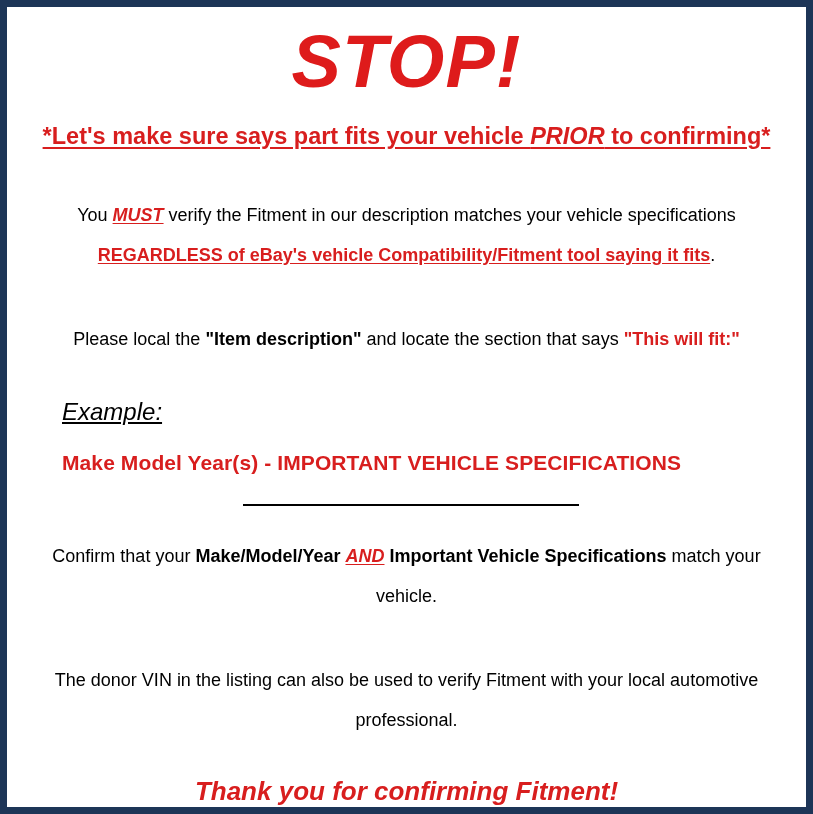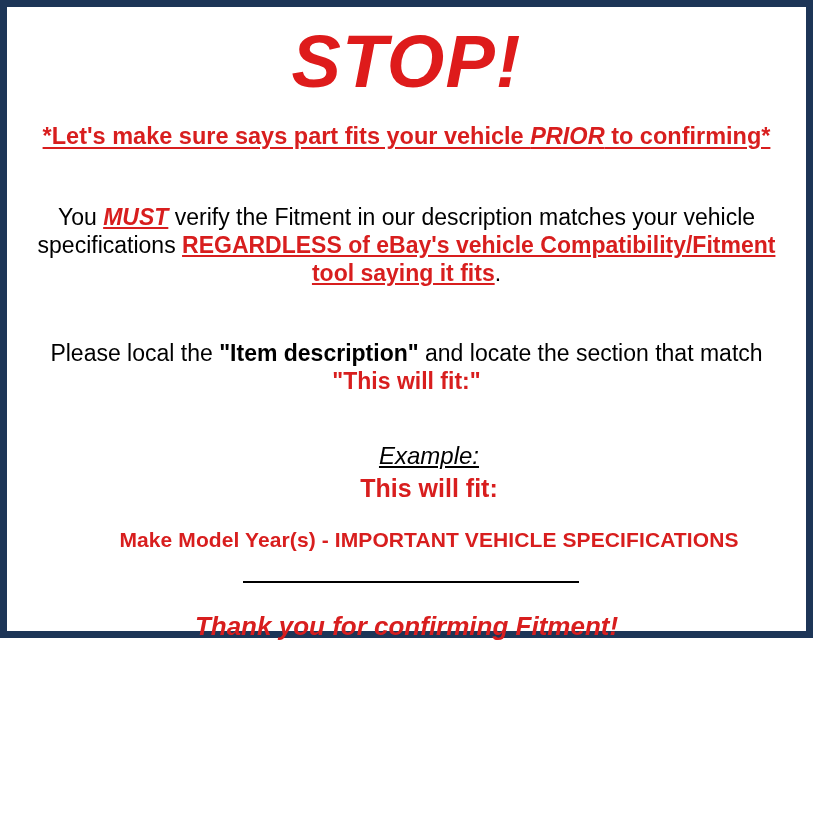--- a/index.html
+++ b/index.html
@@ -10,21 +10,21 @@
   body {
     width: 813px;
     height: 814px;
     overflow: hidden;
     font-family: "Liberation Sans", sans-serif;
   }
 
   #fitment-notice {
     position: relative;
     width: 813px;
-    height: 638px;
+    height: 814px;
     box-sizing: border-box;
     background: #ffffff;
     border: 7px solid #1d3557;
   }
 
   .inner {
     position: relative;
     width: 100%;
     height: 100%;
     box-sizing: border-box;
@@ -57,23 +57,23 @@
     text-underline-offset: 3px;
     white-space: nowrap;
   }
   .subtitle .ital {
     font-style: italic;
     margin-top: 20px;
   }
 
   
   .para {
-    margin: 16px;
-    font-size: 23px;
-    line-height: 28px;
+    margin: 8px;
+    font-size: 18px;
+    line-height: 40px;
     color: #000000;
     font-weight: normal;
   }
   .para.p-must   { padding-top: 36px; }
   .para.p-please { padding-top: 36px; }
   .para.p-confirm{ padding-top: 22px; }
   .para.p-vin    { padding-top: 36px; }
 
   .b      { font-weight: bold; }
   .redb   { color: #d81e1e; font-weight: bold; }
@@ -86,21 +86,21 @@
   }
   .redbu {
     color: #d81e1e;
     font-weight: bold;
     text-decoration: underline;
     text-underline-offset: 2px;
   }
 
   
   .example-block {
-    text-align: center;
+    text-align: left;
     padding-left: 45px;
     padding-top: 30px;
   }
   .example-label {
     margin: 0;
     font-size: 24px;
     line-height: 30px;
     font-style: italic;
     color: #000000;
     text-decoration: underline;
@@ -155,30 +155,31 @@
 
 <div id="fitment-notice">
   <div class="inner">
 
     <h1 class="stop-heading">STOP!</h1>
 
     <p class="subtitle"><span>*Let's make sure says part fits your vehicle </span><span class="ital">PRIOR</span><span> to confirming*</span></p>
 
     <p class="para p-must"><span>You </span><span class="must">MUST</span><span> verify the Fitment in our description matches your vehicle specifications </span><span class="redbu">REGARDLESS of eBay's vehicle Compatibility/Fitment tool saying it fits</span><span>.</span></p>
 
-    <p class="para p-please"><span>Please local the </span><span class="b">"Item description"</span><span> and locate the section that match </span><span class="redb">"This will fit:"</span></p>
+    <p class="para p-please"><span>Please local the </span><span class="b">"Item description"</span><span> and locate the section that says </span><span class="redb">"This will fit:"</span></p>
 
     <div class="example-block">
       <p style="margin:0;"><span class="example-label">Example:</span></p>
-      <p class="example-fit">This will fit:</p>
       <p class="example-spec">Make Model Year(s) - IMPORTANT VEHICLE SPECIFICATIONS</p>
     </div>
 
     <div class="divider-wrap">
       <span class="divider"></span>
     </div>
 
+    <p class="para p-confirm"><span>Confirm that your </span><span class="b">Make/Model/Year</span><span> </span><span class="must">AND</span><span> </span><span class="b">Important Vehicle Specifications</span><span> match your vehicle.</span></p>
 
+    <p class="para p-vin">The donor VIN in the listing can also be used to verify Fitment with your local automotive professional.</p>
 
     <p class="thanks">Thank you for confirming Fitment!</p>
 
   </div>
 </div>
 
 </body></html>

